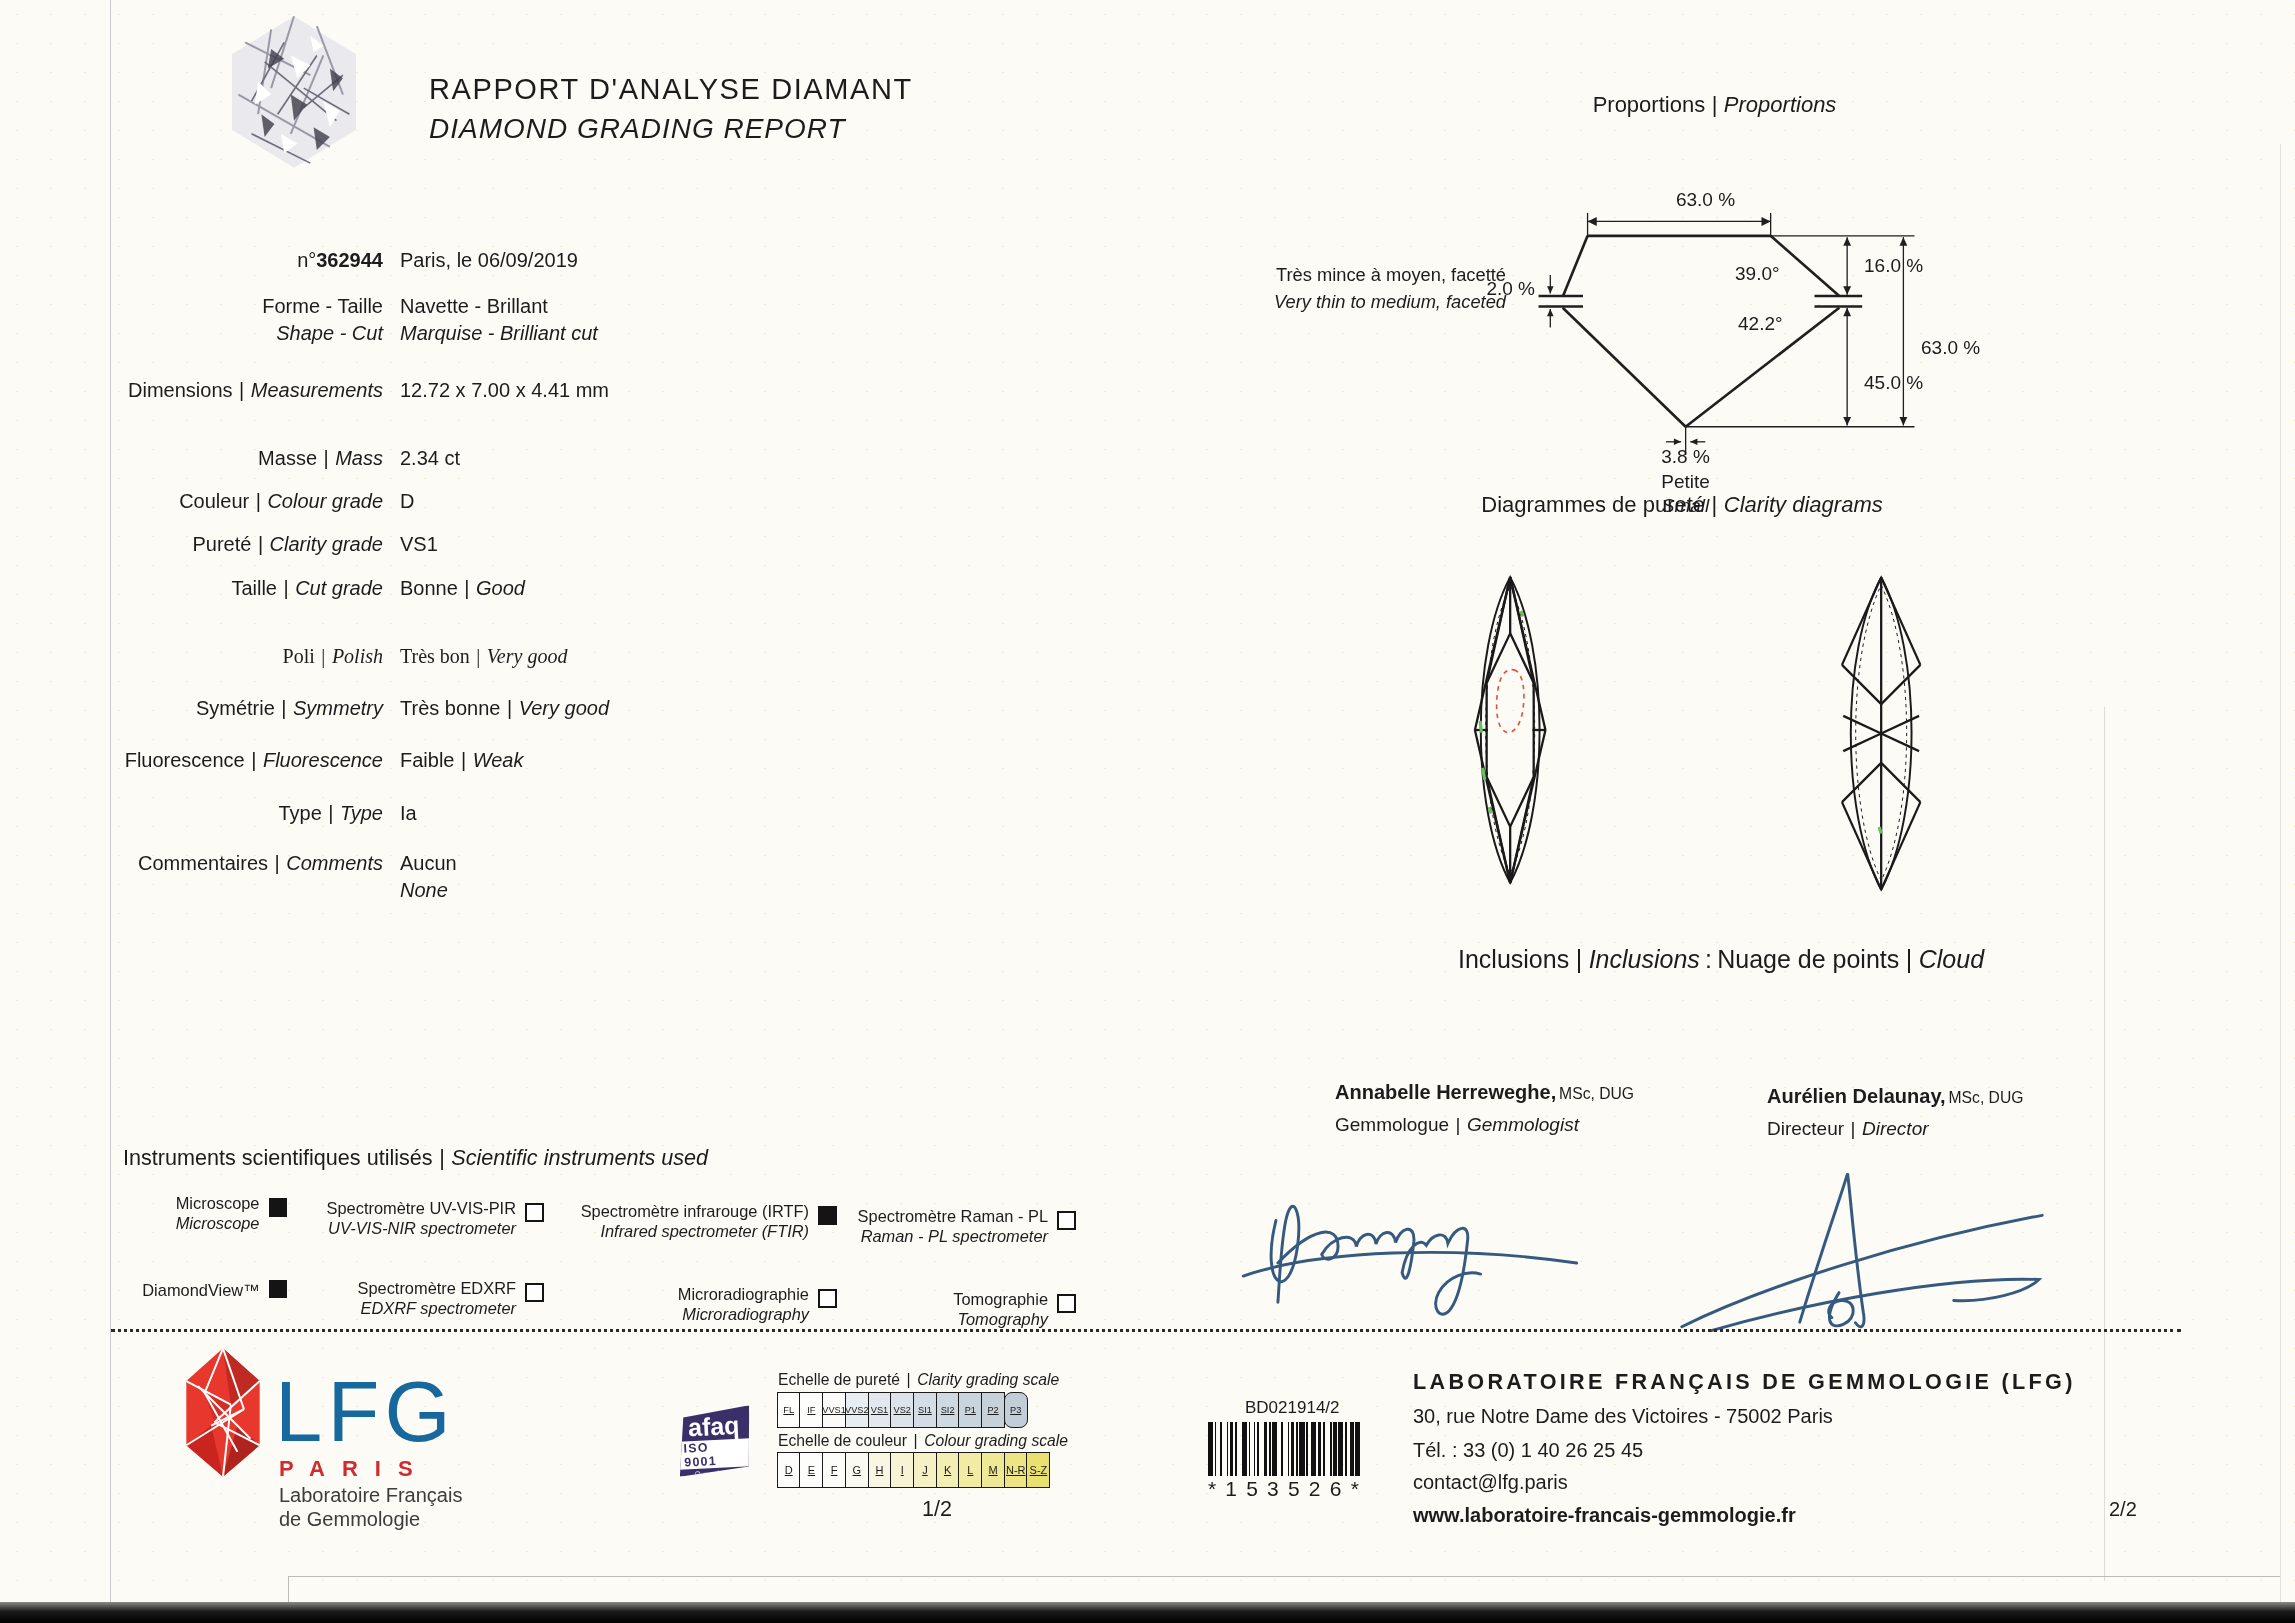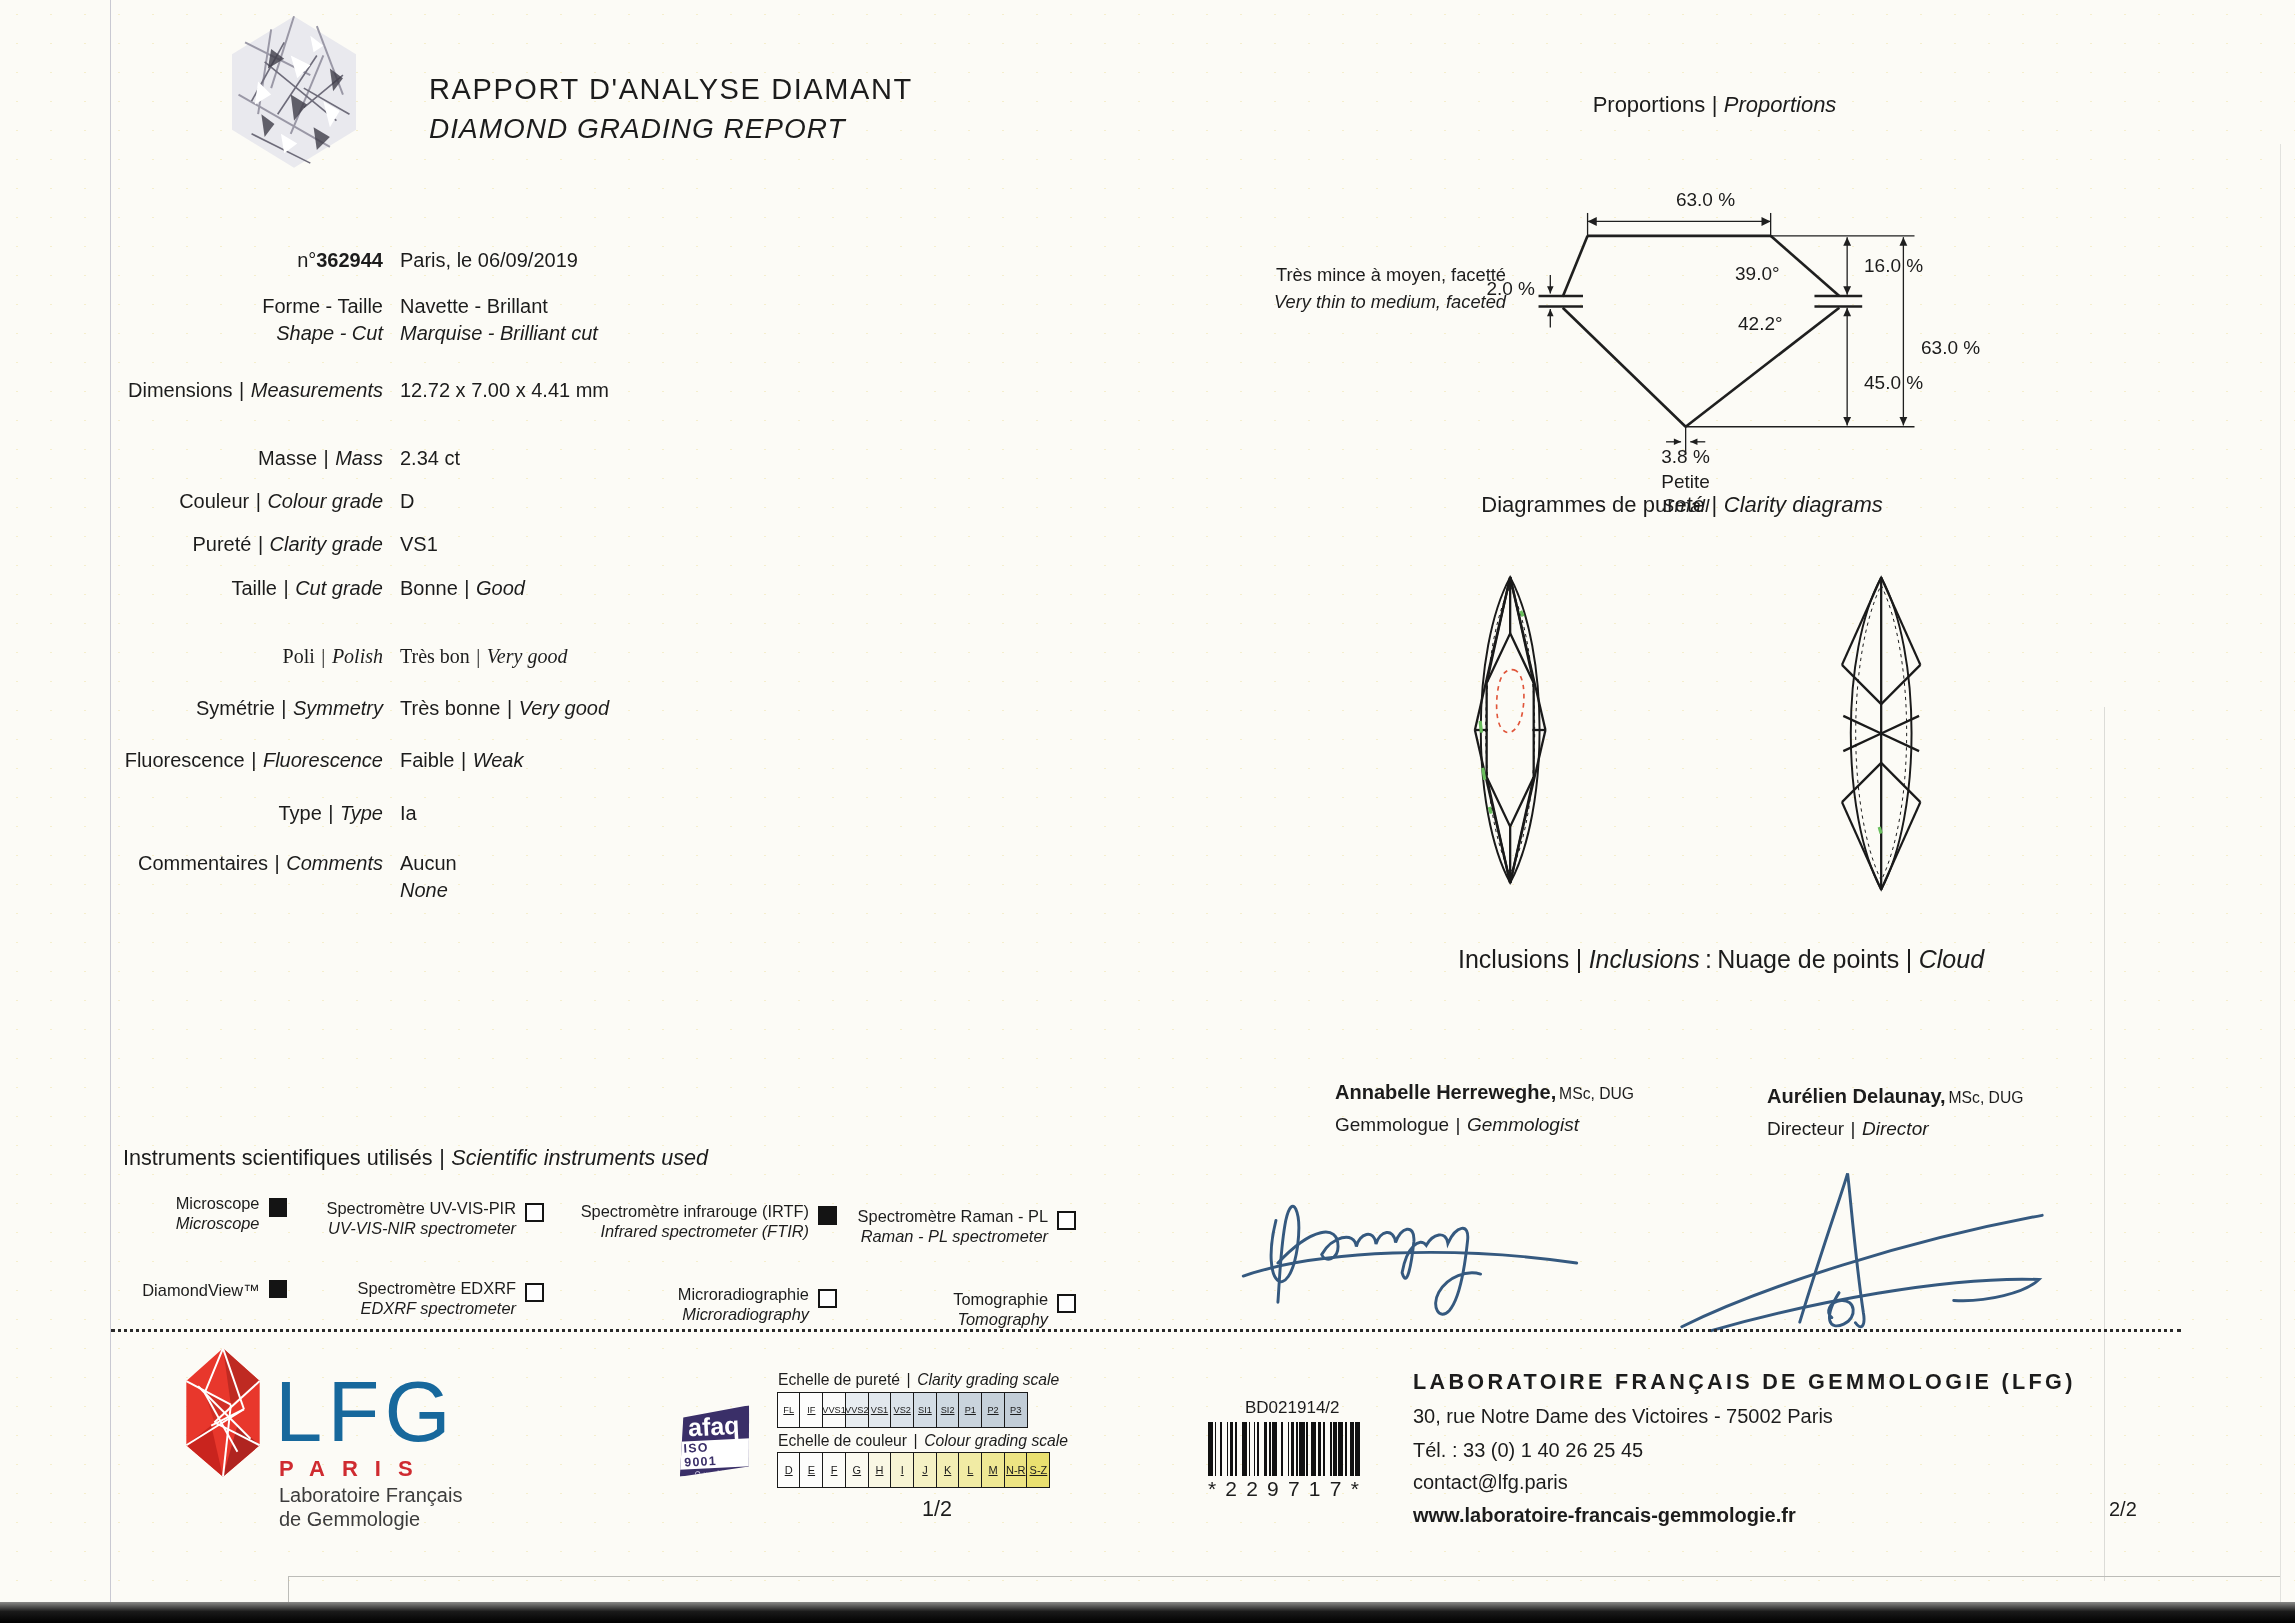--- a/index.html
+++ b/index.html
@@ -401,21 +401,21 @@
       <div class="scale-cell" style="background: rgb(253, 253, 252);">FL</div>
       <div class="scale-cell" style="background: rgb(253, 253, 252);">IF</div>
       <div class="scale-cell" style="background: rgb(251, 251, 250);">VVS1</div>
       <div class="scale-cell" style="background: rgb(232, 237, 241);">VVS2</div>
       <div class="scale-cell" style="background: rgb(226, 232, 238);">VS1</div>
       <div class="scale-cell" style="background: rgb(220, 227, 234);">VS2</div>
       <div class="scale-cell" style="background: rgb(212, 221, 229);">SI1</div>
       <div class="scale-cell" style="background: rgb(207, 217, 225);">SI2</div>
       <div class="scale-cell" style="background: rgb(202, 212, 221);">P1</div>
       <div class="scale-cell" style="background: rgb(198, 209, 218);">P2</div>
-      <div class="scale-cell" style="background: rgb(194, 205, 215);">P3</div>
+      <div class="scale-cell" style="background: rgb(194, 205, 215); border-radius: 8px;">P3</div>
     </div>
 
   <div class="scale-title" style="left:778px;top:1432px;">
     <span>Echelle de couleur</span><span class="pipe">|</span><i>Colour grading scale</i>
   </div>
   <div class="scale-cells" style="left:778px;top:1452px;font-size:11px;">
       <div class="scale-cell" style="background: rgb(253, 253, 252);">D</div>
       <div class="scale-cell" style="background: rgb(253, 253, 252);">E</div>
       <div class="scale-cell" style="background: rgb(252, 252, 248);">F</div>
       <div class="scale-cell" style="background: rgb(251, 250, 240);">G</div>
@@ -482,21 +482,21 @@
       <div style="width: 3.4px;"></div>
       <div style="width: 1.7px; background: transparent;"></div>
       <div style="width: 5.1px;"></div>
       <div style="width: 1.7px; background: transparent;"></div>
       <div style="width: 1.7px;"></div>
       <div style="width: 3.4px; background: transparent;"></div>
       <div style="width: 3.4px;"></div>
       <div style="width: 1.7px; background: transparent;"></div>
       <div style="width: 5.1px;"></div>
     </div>
-  <div class="abs bc-text">*229717*</div>
+  <div class="abs bc-text">*153526*</div>
 
   <div class="abs lab lab-name">LABORATOIRE FRANÇAIS DE GEMMOLOGIE (LFG)</div>
   <div class="abs lab" style="top:1405px;">30, rue Notre Dame des Victoires - 75002 Paris</div>
   <div class="abs lab" style="top:1439px;">Tél. : 33 (0) 1 40 26 25 45</div>
   <div class="abs lab" style="top:1471px;">contact@lfg.paris</div>
   <div class="abs lab" style="top:1504px;font-weight:700;">www.laboratoire-francais-gemmologie.fr</div>
 
   <div class="abs pagenum" style="left:2109px;top:1498px;font-size:20px;">2/2</div>
 </div>
 

